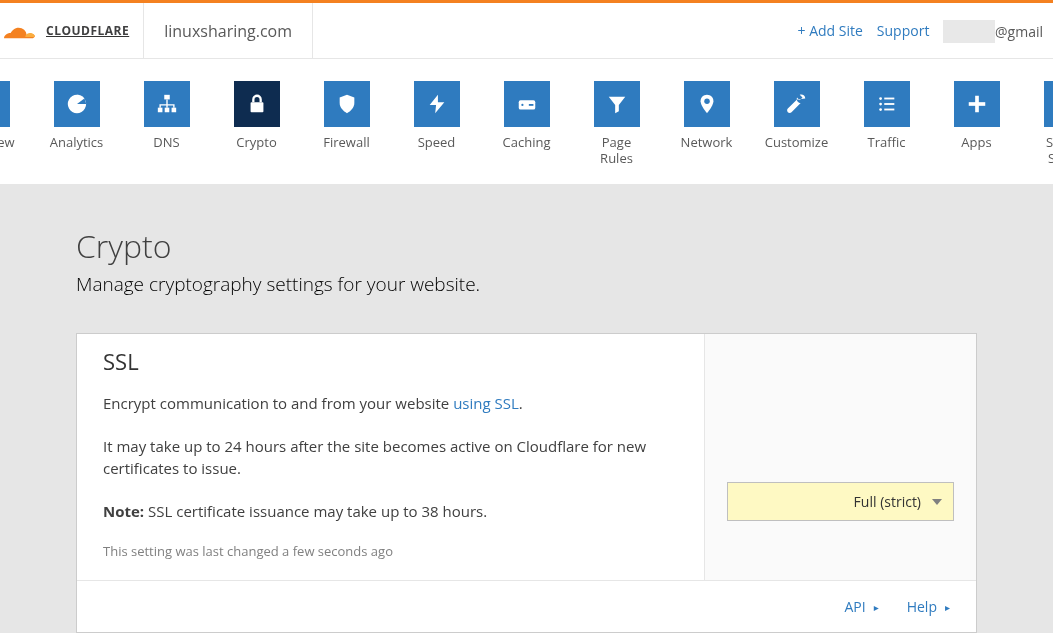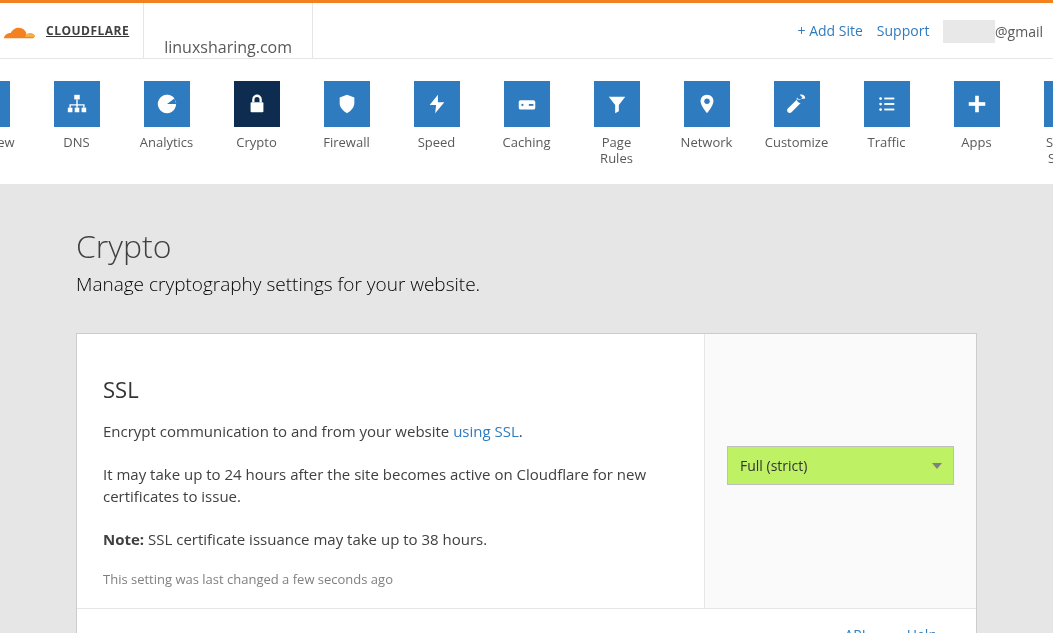--- a/index.html
+++ b/index.html
@@ -4,52 +4,52 @@
   <style>
     * { margin: 0; padding: 0; box-sizing: border-box; }
     body { font-family: -apple-system, BlinkMacSystemFont, "Segoe UI", "Open Sans", Helvetica, Arial, sans-serif; background: #fff; color: #333; }
     
     .top-bar { height: 3px; background: linear-gradient(to right, #f48120, #f48120); }
     
     .header { display: flex; align-items: center; height: 56px; border-bottom: 1px solid #e6e6e6; }
     .logo-section { display: flex; align-items: center; padding: 0 14px 0 0; height: 100%; border-right: 1px solid #e6e6e6; text-decoration: underline; }
     .logo-cloud { width: 40px; height: 20px; margin-right: 6px; }
     .logo-text { font-size: 12px; font-weight: 700; color: #404041; letter-spacing: 0.5px; }
-    .domain-section { padding: 0 20px; font-size: 16px; color: #595959; height: 100%; display: flex; align-items: flex-end; border-right: 1px solid #e6e6e6; }
+    .domain-section { padding: 0 20px; font-size: 16px; color: #595959; height: 100%; display: flex; align-items: center; border-right: 1px solid #e6e6e6; }
     .header-spacer { flex: 1; }
     .header-links { display: flex; align-items: center; gap: 14px; padding-right: 10px; }
     .header-link { color: #2f7bbf; font-size: 14px; text-decoration: none; cursor: pointer; }
     .email-blur { background: #e8e8e8; color: #595959; font-size: 14px; padding: 2px 4px; }
     
     .nav-tabs { display: flex; justify-content: center; gap: 30px; padding: 22px 0 18px; background: #fff; }
     .nav-tab { display: flex; flex-direction: column; align-items: center; cursor: pointer; min-width: 60px; }
     .nav-icon { width: 46px; height: 46px; background: #2f7bbf; display: flex; align-items: center; justify-content: center; color: #fff; }
     .nav-icon.active { background: #0e2c50; }
     .nav-label { font-size: 13px; color: #595959; margin-top: 8px; text-align: center; line-height: 1.2; }
     
     .main-area { background: #e6e6e6; padding: 40px 0 0; min-height: 450px; }
     .container { max-width: 945px; margin: 0 auto; padding: 0 22px; }
     
     .page-title { font-size: 32px; font-weight: 300; color: #404040; margin-bottom: 4px; }
     .page-subtitle { font-size: 19px; font-weight: 300; color: #000000; margin-bottom: 36px; }
     
     .card { background: #fff; border: 1px solid #ccc; display: flex; flex-direction: column; }
     .card-body { display: flex; }
-    .card-left { flex: 1; padding: 40px 26px 20px; }
+    .card-left { flex: 1; padding: 12px 26px 20px; }
     .card-right { width: 272px; border-left: 1px solid #e6e6e6; background: #fafafa; padding: 24px 22px; display: flex; align-items: flex-start; }
     .card-right-inner { width: 100%; padding-top: 88px; }
     
     .card-title { font-size: 22px; font-weight: 400; color: #333; margin-bottom: 16px; }
     .card-text { font-size: 15px; color: #404040; line-height: 1.5; margin-bottom: 20px; }
     .card-link { color: #2f7bbf; cursor: pointer; }
     .card-note-label { font-weight: 700; }
     .card-meta { font-size: 13px; color: #808080; margin-top: 8px; }
     
     .select-wrap { position: relative; width: 100%; }
-    .select-box { width: 100%; border: 1px solid #bfbfbf; background: #bef264; padding: 9px 32px 9px 12px; font-size: 14px; color: #333; cursor: pointer; display: flex; align-items: center; justify-content: flex-start; }
+    .select-box { width: 100%; border: 1px solid #bfbfbf; background: #fef9c3; padding: 9px 32px 9px 12px; font-size: 14px; color: #333; cursor: pointer; display: flex; align-items: center; justify-content: flex-end; margin-top: 36px; }
     .select-caret { position: absolute; right: 12px; top: 50%; transform: translateY(-50%); pointer-events: none; }
     
     .card-footer { border-top: 1px solid #e6e6e6; display: flex; justify-content: flex-end; gap: 28px; padding: 16px 26px; }
     .footer-link { color: #2f7bbf; font-size: 14px; cursor: pointer; display: flex; align-items: center; gap: 8px; }
     .footer-caret { font-size: 10px; }
     
     svg { display: block; }
   </style>
 </head>
 <body>
@@ -79,40 +79,40 @@
 
   <div class="nav-tab">
     <div class="nav-icon">
       
     </div>
     <span class="nav-label">Overview</span>
   </div>
 
   <div class="nav-tab">
     <div class="nav-icon">
+      <svg width="22" height="22" viewBox="0 0 24 24">
+          <path d="M12 2 A10 10 0 1 1 11.9 2 Z" fill="#fff"></path>
+          <path d="M12 2 L12 12 L22 12 A10 10 0 0 0 12 2 Z" fill="#2f7bbf"></path>
+          <path d="M12 2 L12 12 L20 6 A10 10 0 0 0 12 2 Z" fill="#fff"></path>
+        </svg>
+    </div>
+    <span class="nav-label">Analytics</span>
+  </div>
+
+  <div class="nav-tab">
+    <div class="nav-icon">
       <svg width="22" height="22" viewBox="0 0 24 24" fill="#fff">
           <rect x="9" y="2" width="6" height="5"></rect>
           <rect x="2" y="16" width="5" height="5"></rect>
           <rect x="9.5" y="16" width="5" height="5"></rect>
           <rect x="17" y="16" width="5" height="5"></rect>
           <path d="M12 7 L12 13 M4.5 16 L4.5 13 L19.5 13 L19.5 16 M12 13 L12 16" stroke="#fff" stroke-width="1.5" fill="none"></path>
         </svg>
     </div>
     <span class="nav-label">DNS</span>
-  </div>
-
-  <div class="nav-tab">
-    <div class="nav-icon">
-      <svg width="22" height="22" viewBox="0 0 24 24">
-          <path d="M12 2 A10 10 0 1 1 11.9 2 Z" fill="#fff"></path>
-          <path d="M12 2 L12 12 L22 12 A10 10 0 0 0 12 2 Z" fill="#2f7bbf"></path>
-          <path d="M12 2 L12 12 L20 6 A10 10 0 0 0 12 2 Z" fill="#fff"></path>
-        </svg>
-    </div>
-    <span class="nav-label">Analytics</span>
   </div>
 
   <div class="nav-tab">
     <div class="nav-icon active">
       <svg width="22" height="22" viewBox="0 0 24 24" fill="#fff">
           <rect x="5" y="10" width="14" height="11" rx="1"></rect>
           <path d="M8 10 L8 7 A4 4 0 0 1 16 7 L16 10" stroke="#fff" stroke-width="2.5" fill="none"></path>
         </svg>
     </div>
     <span class="nav-label">Crypto</span>

